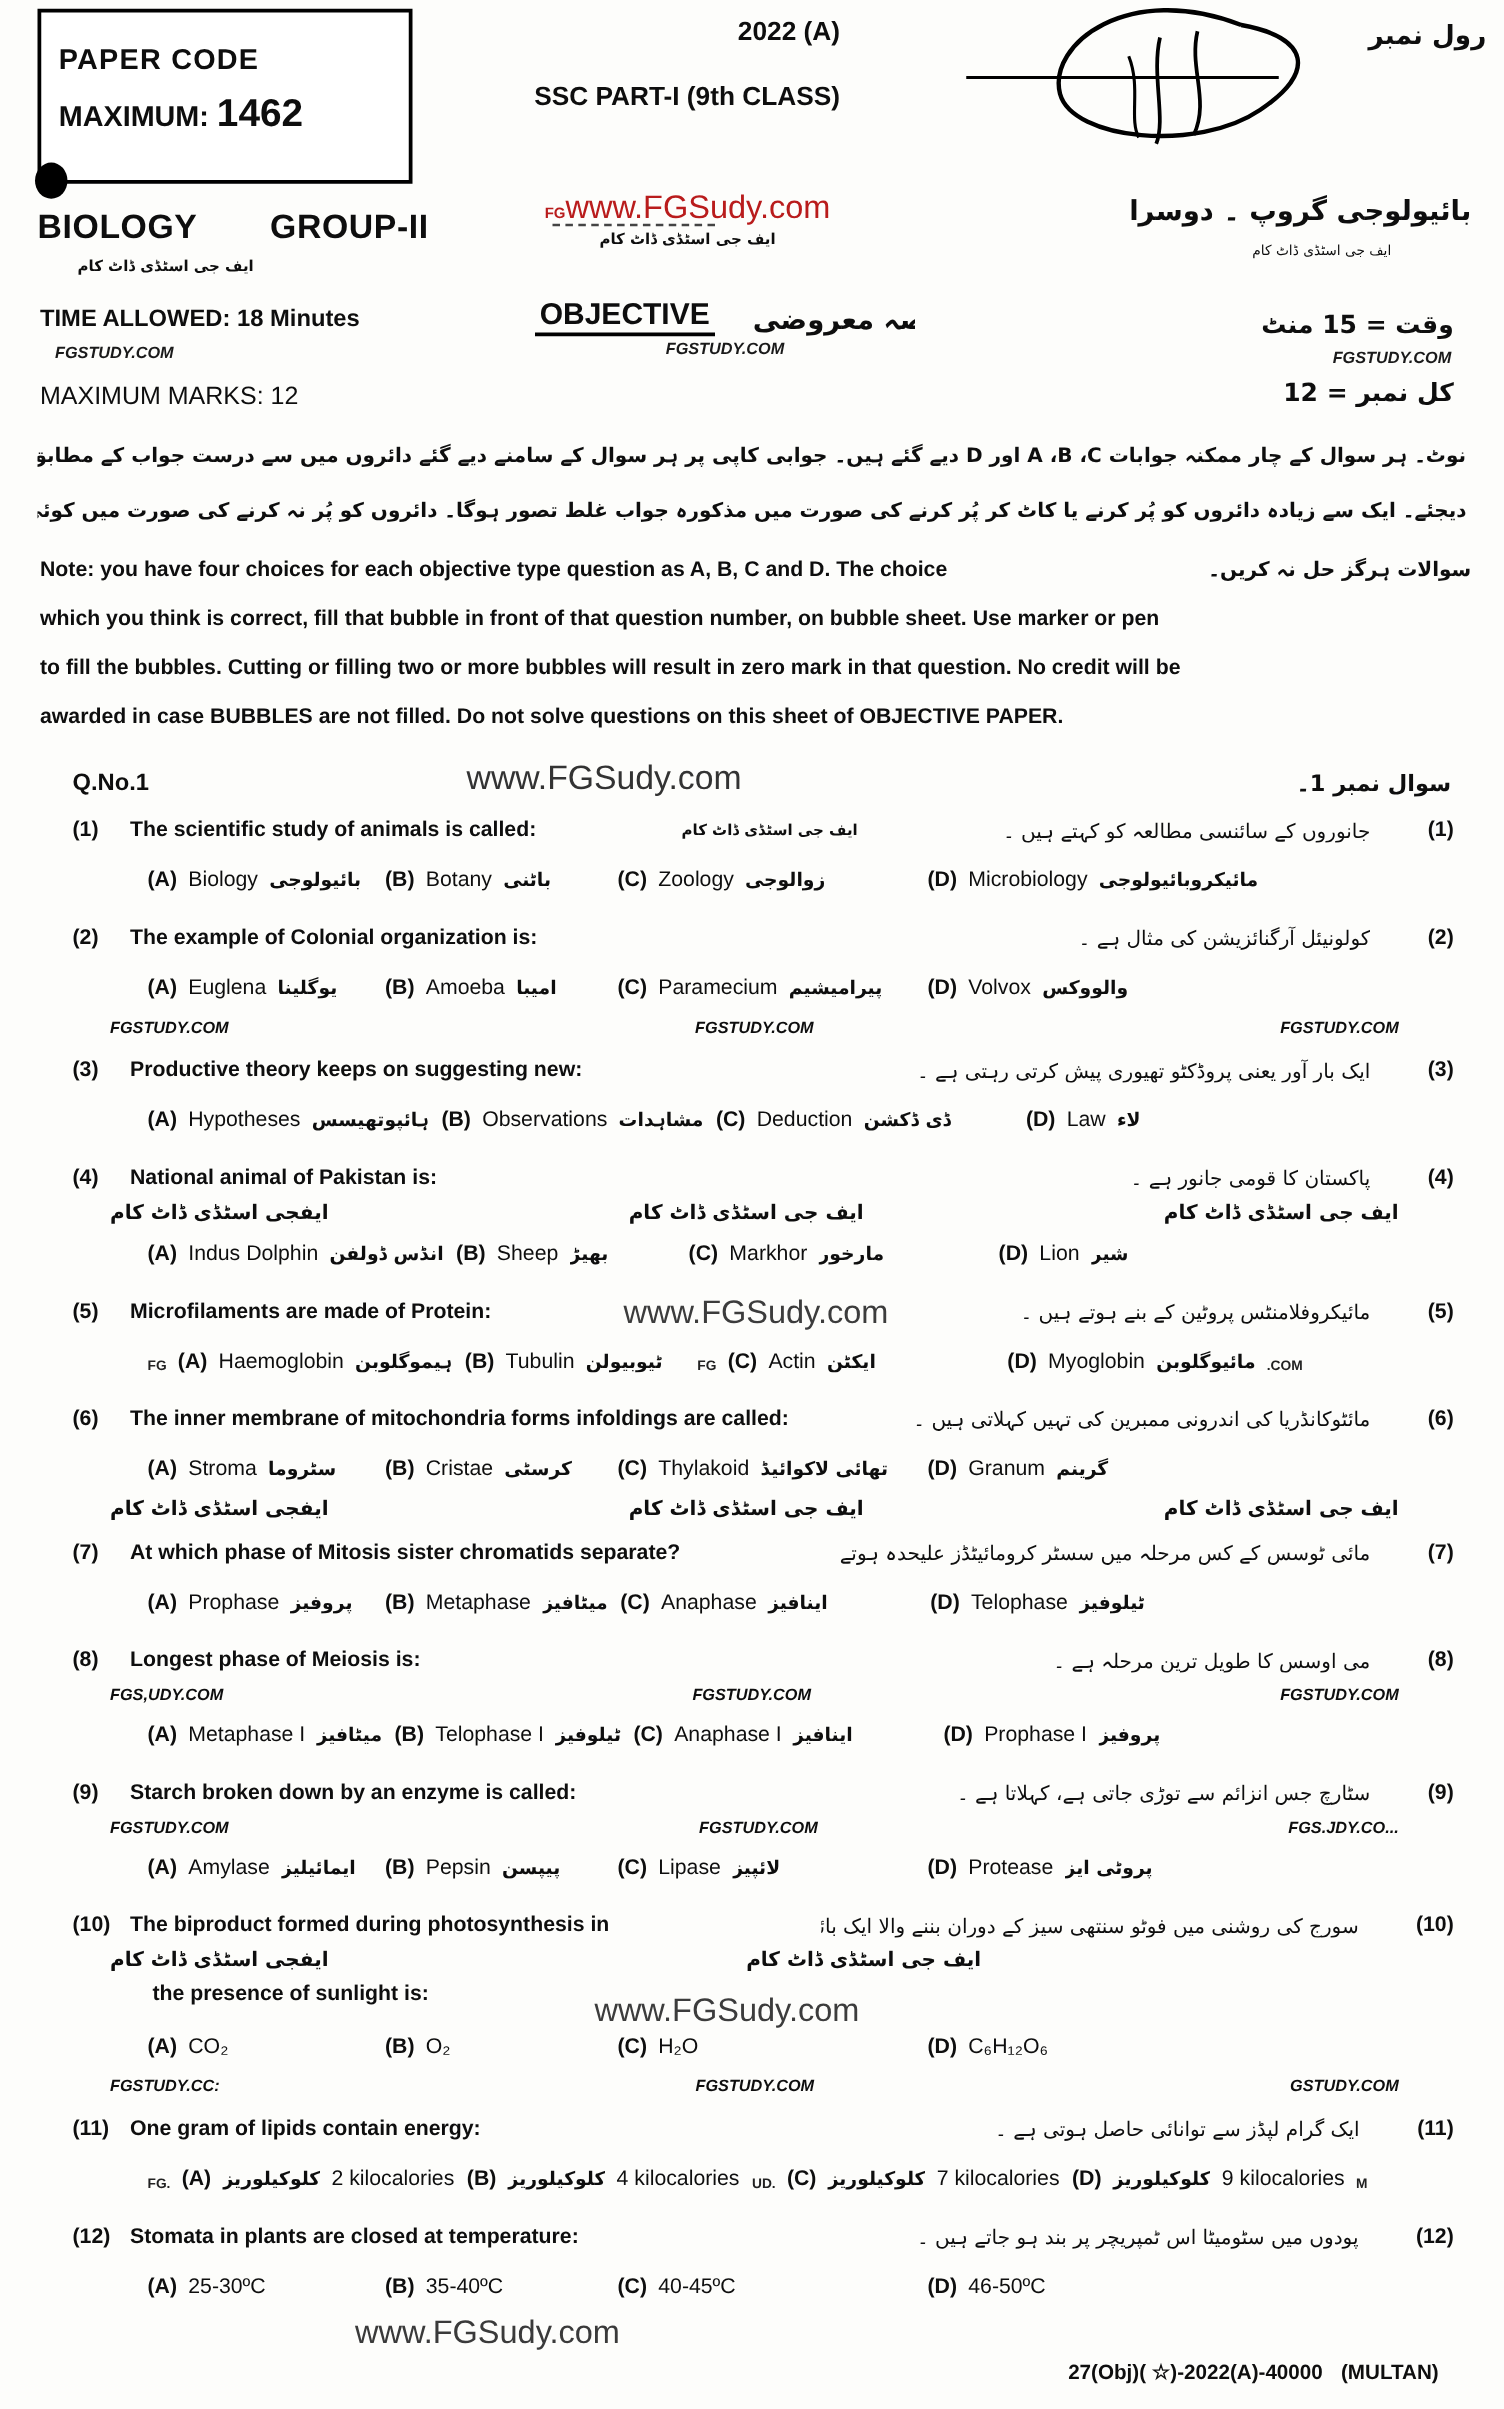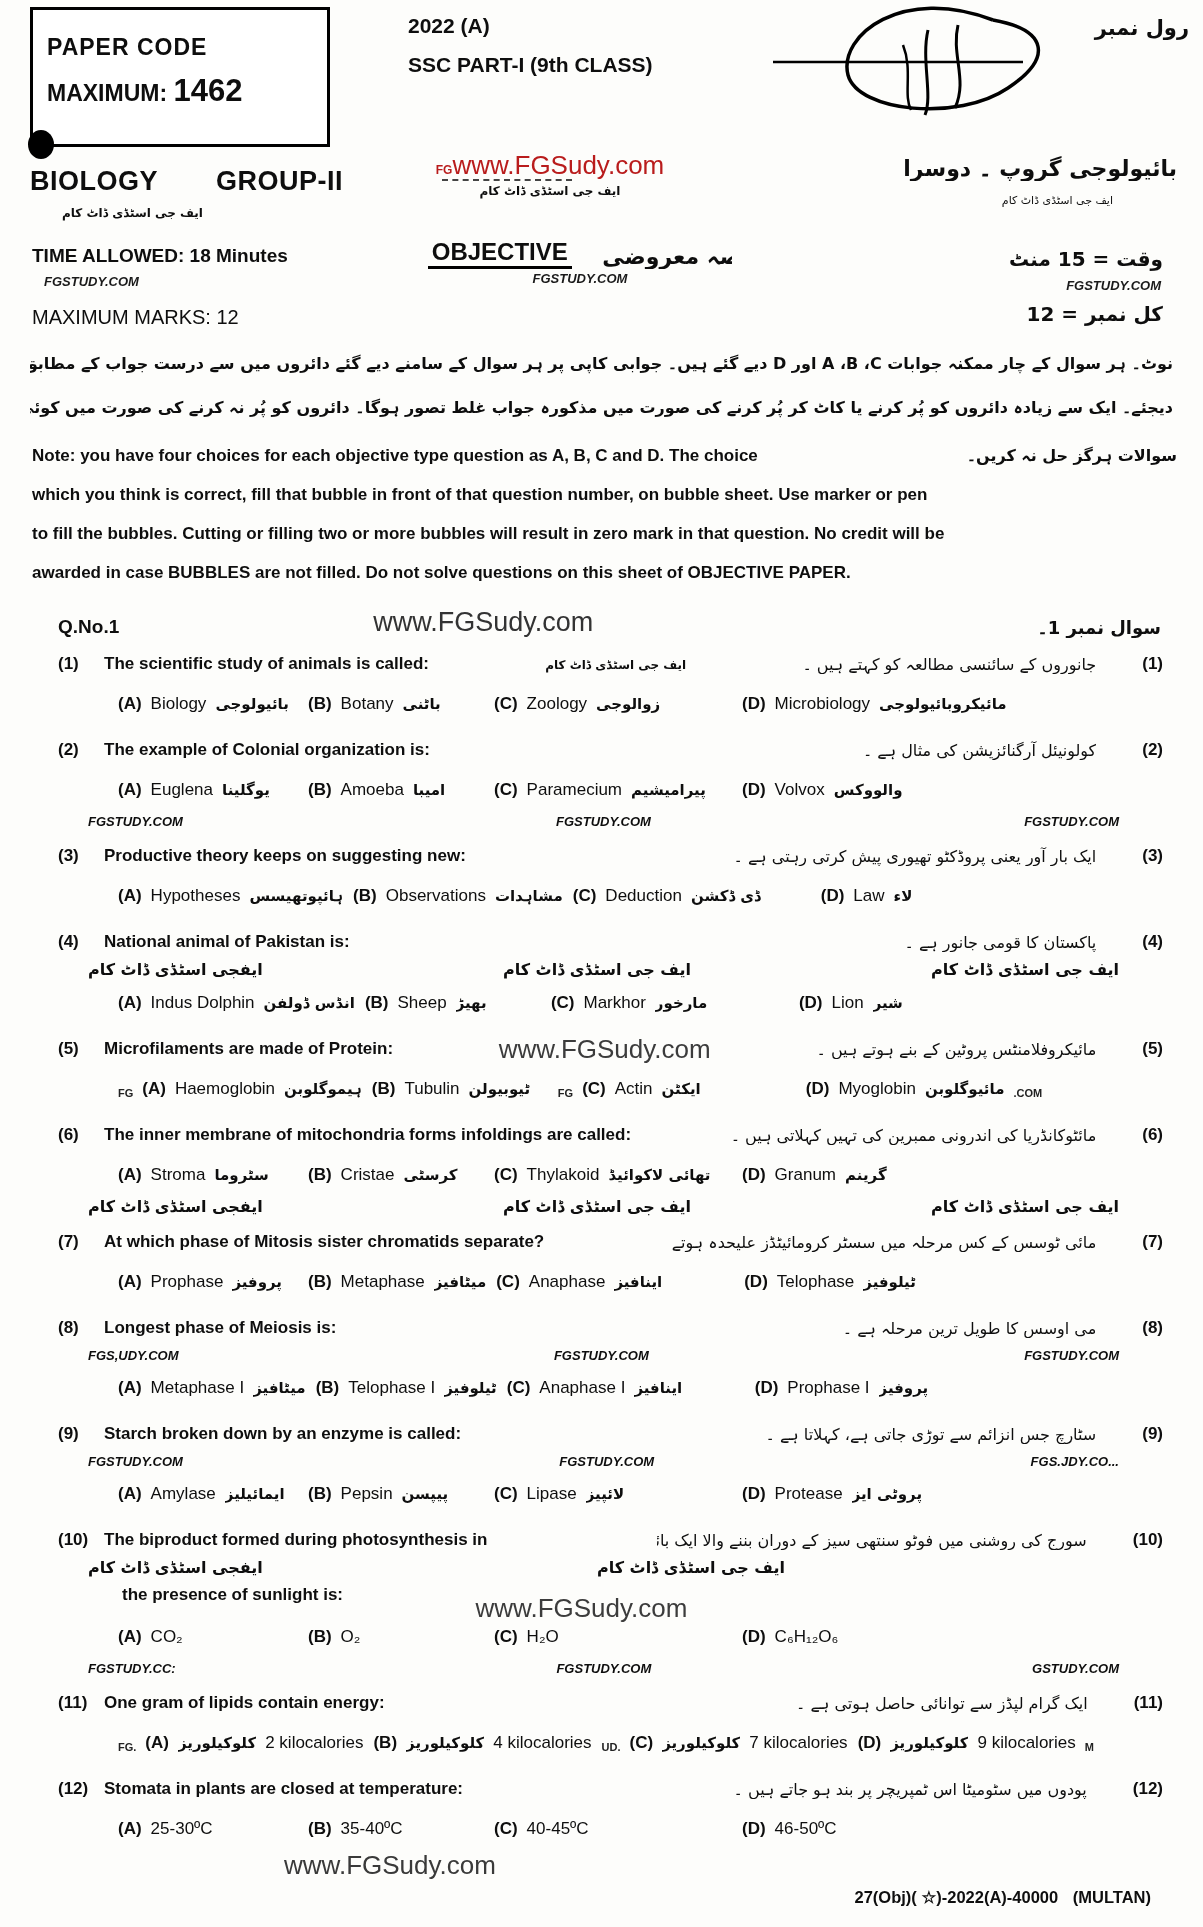--- a/index.html
+++ b/index.html
@@ -7,23 +7,23 @@
     position:relative;width:1203px;height:1927px;background:#fdfdfb;
     font-family:"Liberation Sans",sans-serif;color:#0e0e0e;overflow:hidden;
   }
   .urdu{font-family:"DejaVu Sans","Liberation Sans",sans-serif;}
   
   .paper-box{position:absolute;left:30px;top:7px;width:300px;height:140px;border:3px solid #000;padding:24px 0 0 14px;box-sizing:border-box;background:#fff}
   .pc-label{font-size:23px;font-weight:700;letter-spacing:1px}
   .pc-num{margin-top:12px;font-size:23px;font-weight:700}
   .pc-num .val{font-size:31px;font-weight:700}
   .corner-dot{position:absolute;left:28px;top:130px;width:26px;height:29px;background:#000;border-radius:50%}
-  .center-top{position:absolute;left:408px;top:14px;width:280px;text-align:left}
+  .center-top{position:absolute;left:392px;top:14px;width:280px;text-align:right}
   .year{font-size:21px;font-weight:600}
-  .exam{font-size:21px;font-weight:700;margin-top:15px;white-space:nowrap}
+  .exam{font-size:21px;font-weight:700;margin-top:28px;white-space:nowrap}
   .roll-label{position:absolute;right:14px;top:16px;font-size:21px;font-weight:700;direction:rtl}
   .sig-svg{position:absolute;right:0;top:0}
   .subj{position:absolute;left:30px;top:166px;display:flex;gap:58px;font-size:27px;font-weight:700;letter-spacing:.5px}
   .subj-wm{position:absolute;left:62px;top:206px;font-size:12px;font-weight:600}
   .center-site{position:absolute;left:400px;top:150px;width:300px;text-align:center}
   .site-line{font-size:26px;color:#b91c1c;position:relative;white-space:nowrap}
   .site-line .fg{font-size:12px;font-weight:700}
   .site-dash{position:absolute;left:42px;bottom:0;width:130px;border-bottom:2px dashed #444}
   .site-urdu{font-size:12px;margin-top:3px;font-weight:600}
   .subject-ur{position:absolute;right:26px;top:156px;width:340px;font-size:22px;font-weight:700;direction:rtl;white-space:nowrap;overflow:hidden}

